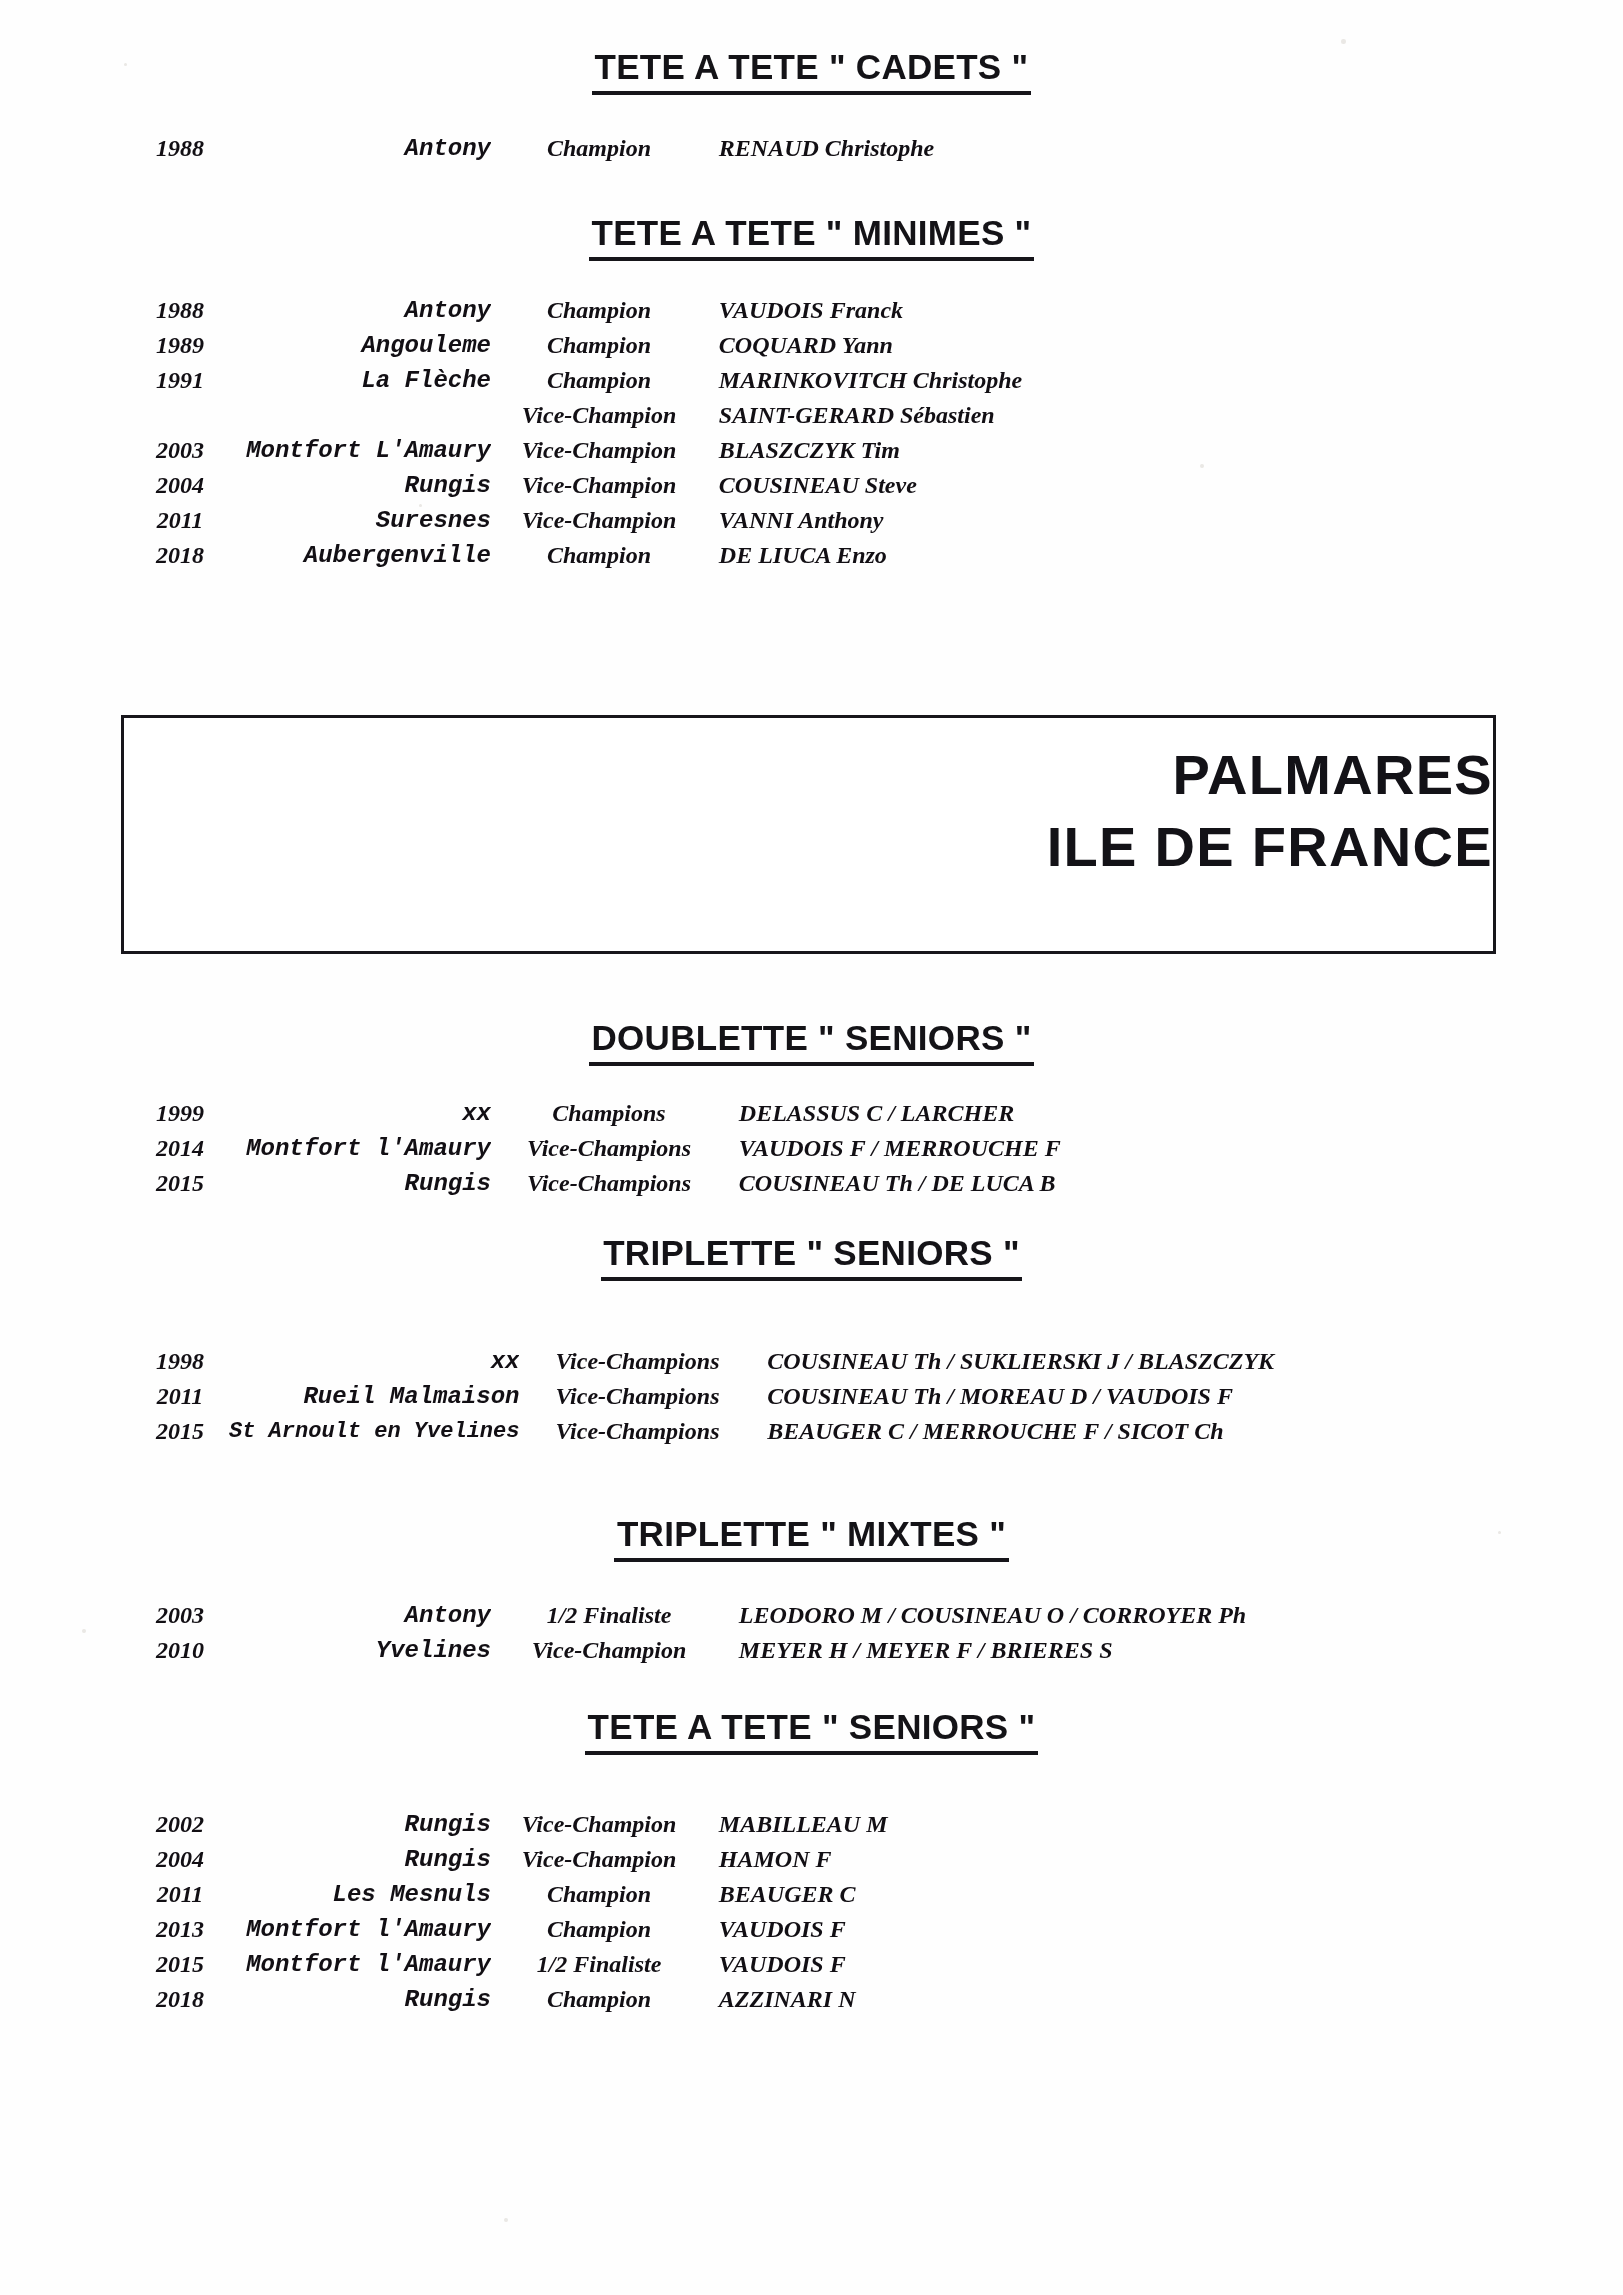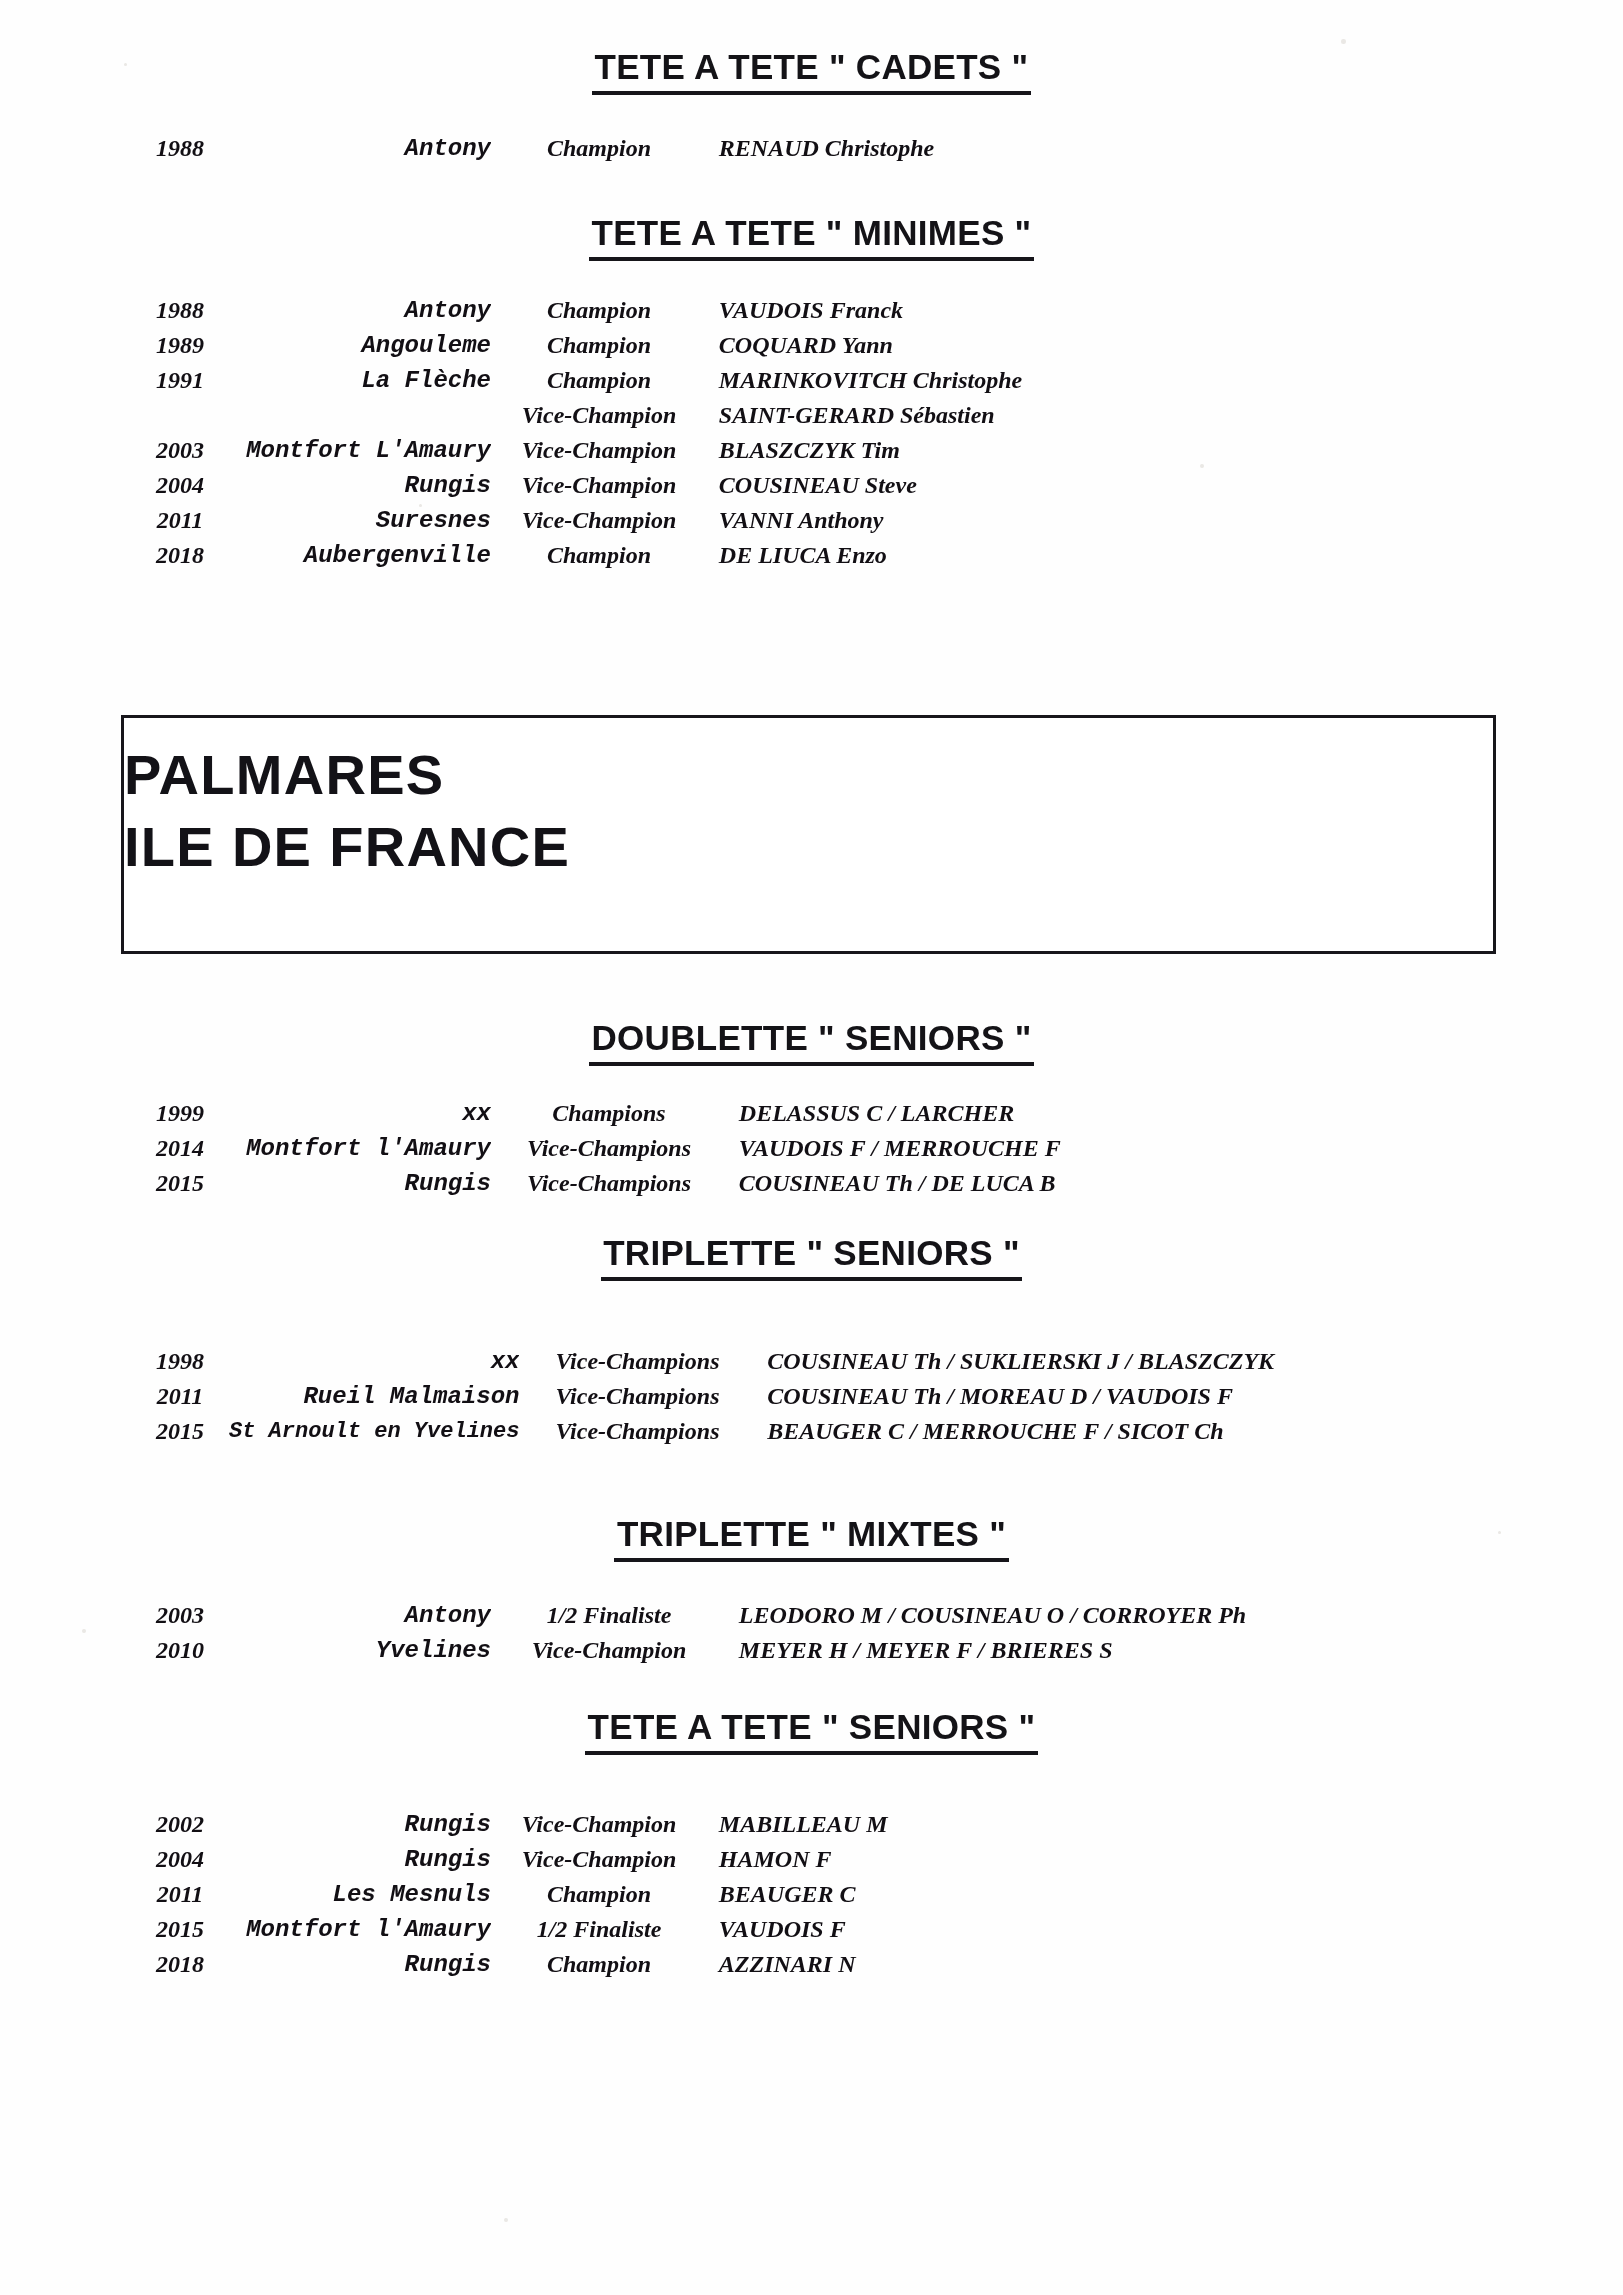--- a/index.html
+++ b/index.html
@@ -74,21 +74,21 @@
     width: 1375px;
     height: 239px;
     border: 3.9px solid #17161b;
     box-sizing: border-box;
     background: #ffffff;
   }
   .palmares-line {
     position: absolute;
     left: 0;
     width: 100%;
-    text-align: left;
+    text-align: right;
     font-family: "Liberation Sans", sans-serif;
     font-weight: bold;
     color: #131217;
   }
   .palmares-line.l1 { top: 23.6px;  font-size: 56px; letter-spacing: 1.3px; }
   .palmares-line.l2 { top: 96px; font-size: 56px; letter-spacing: 1.3px; }
 
   
   .speck {
     position: absolute;
@@ -280,20 +280,26 @@
         <td class="col-result">Vice-Champion</td>
         <td class="col-name">HAMON F</td>
       </tr>
       <tr>
         <td class="col-year">2011</td>
         <td class="col-city">Les Mesnuls</td>
         <td class="col-result">Champion</td>
         <td class="col-name">BEAUGER C</td>
       </tr>
       <tr>
+        <td class="col-year">2013</td>
+        <td class="col-city">Montfort l'Amaury</td>
+        <td class="col-result">Champion</td>
+        <td class="col-name">VAUDOIS F</td>
+      </tr>
+      <tr>
         <td class="col-year">2015</td>
         <td class="col-city">Montfort l'Amaury</td>
         <td class="col-result">1/2 Finaliste</td>
         <td class="col-name">VAUDOIS F</td>
       </tr>
       <tr>
         <td class="col-year">2018</td>
         <td class="col-city">Rungis</td>
         <td class="col-result">Champion</td>
         <td class="col-name">AZZINARI N</td>

